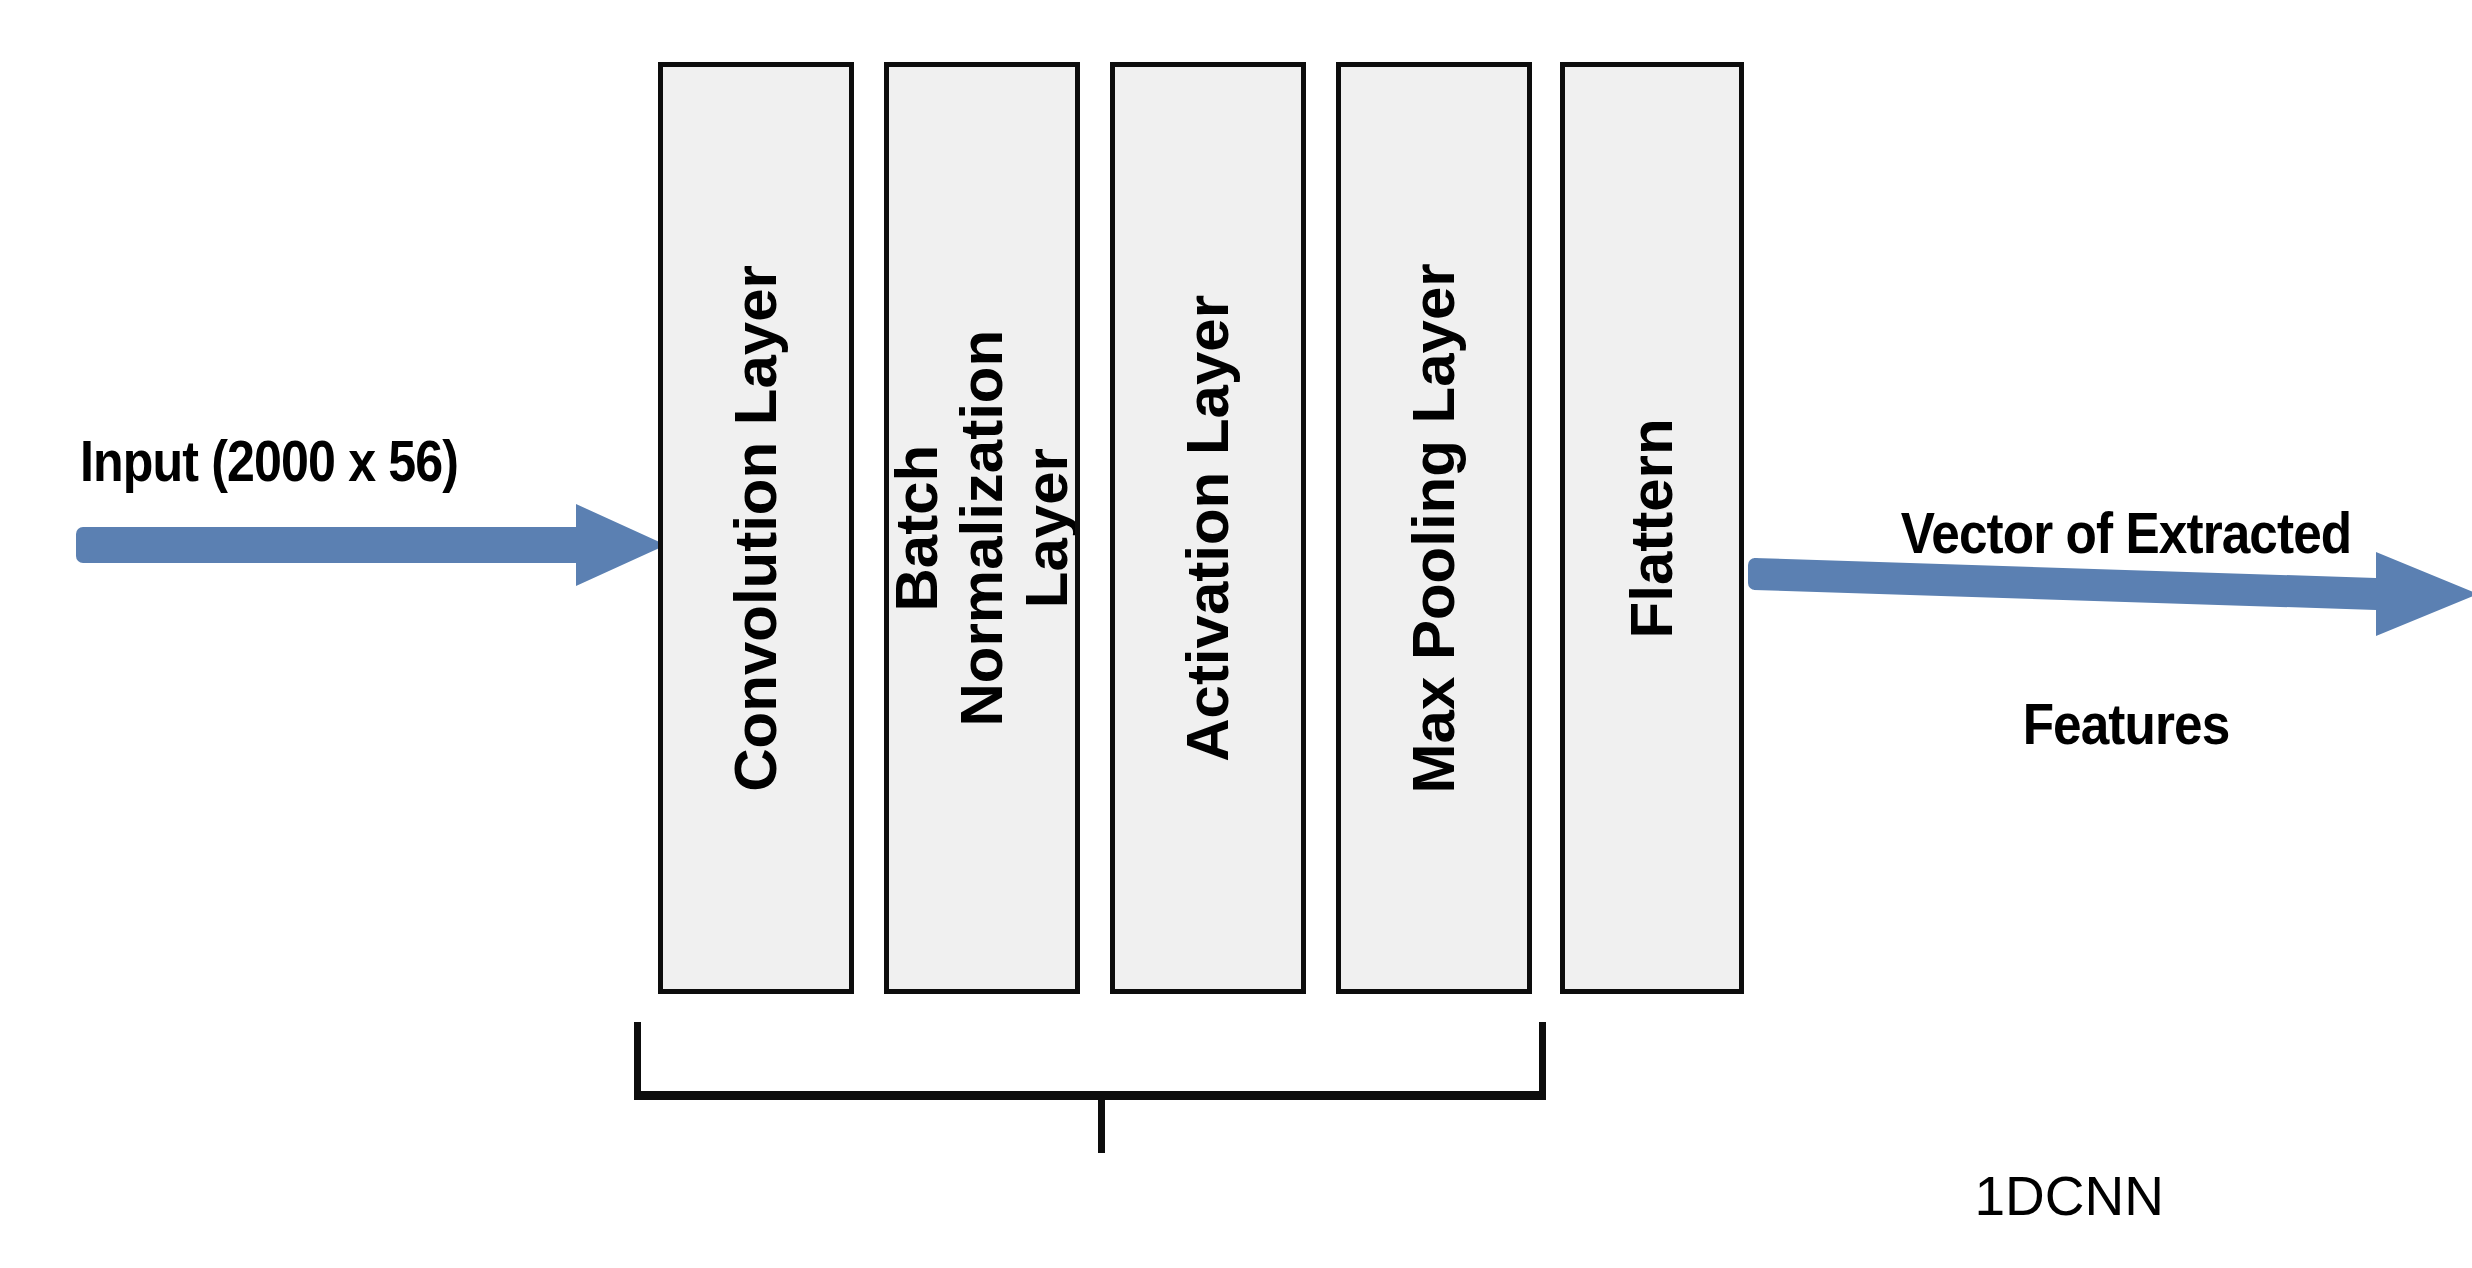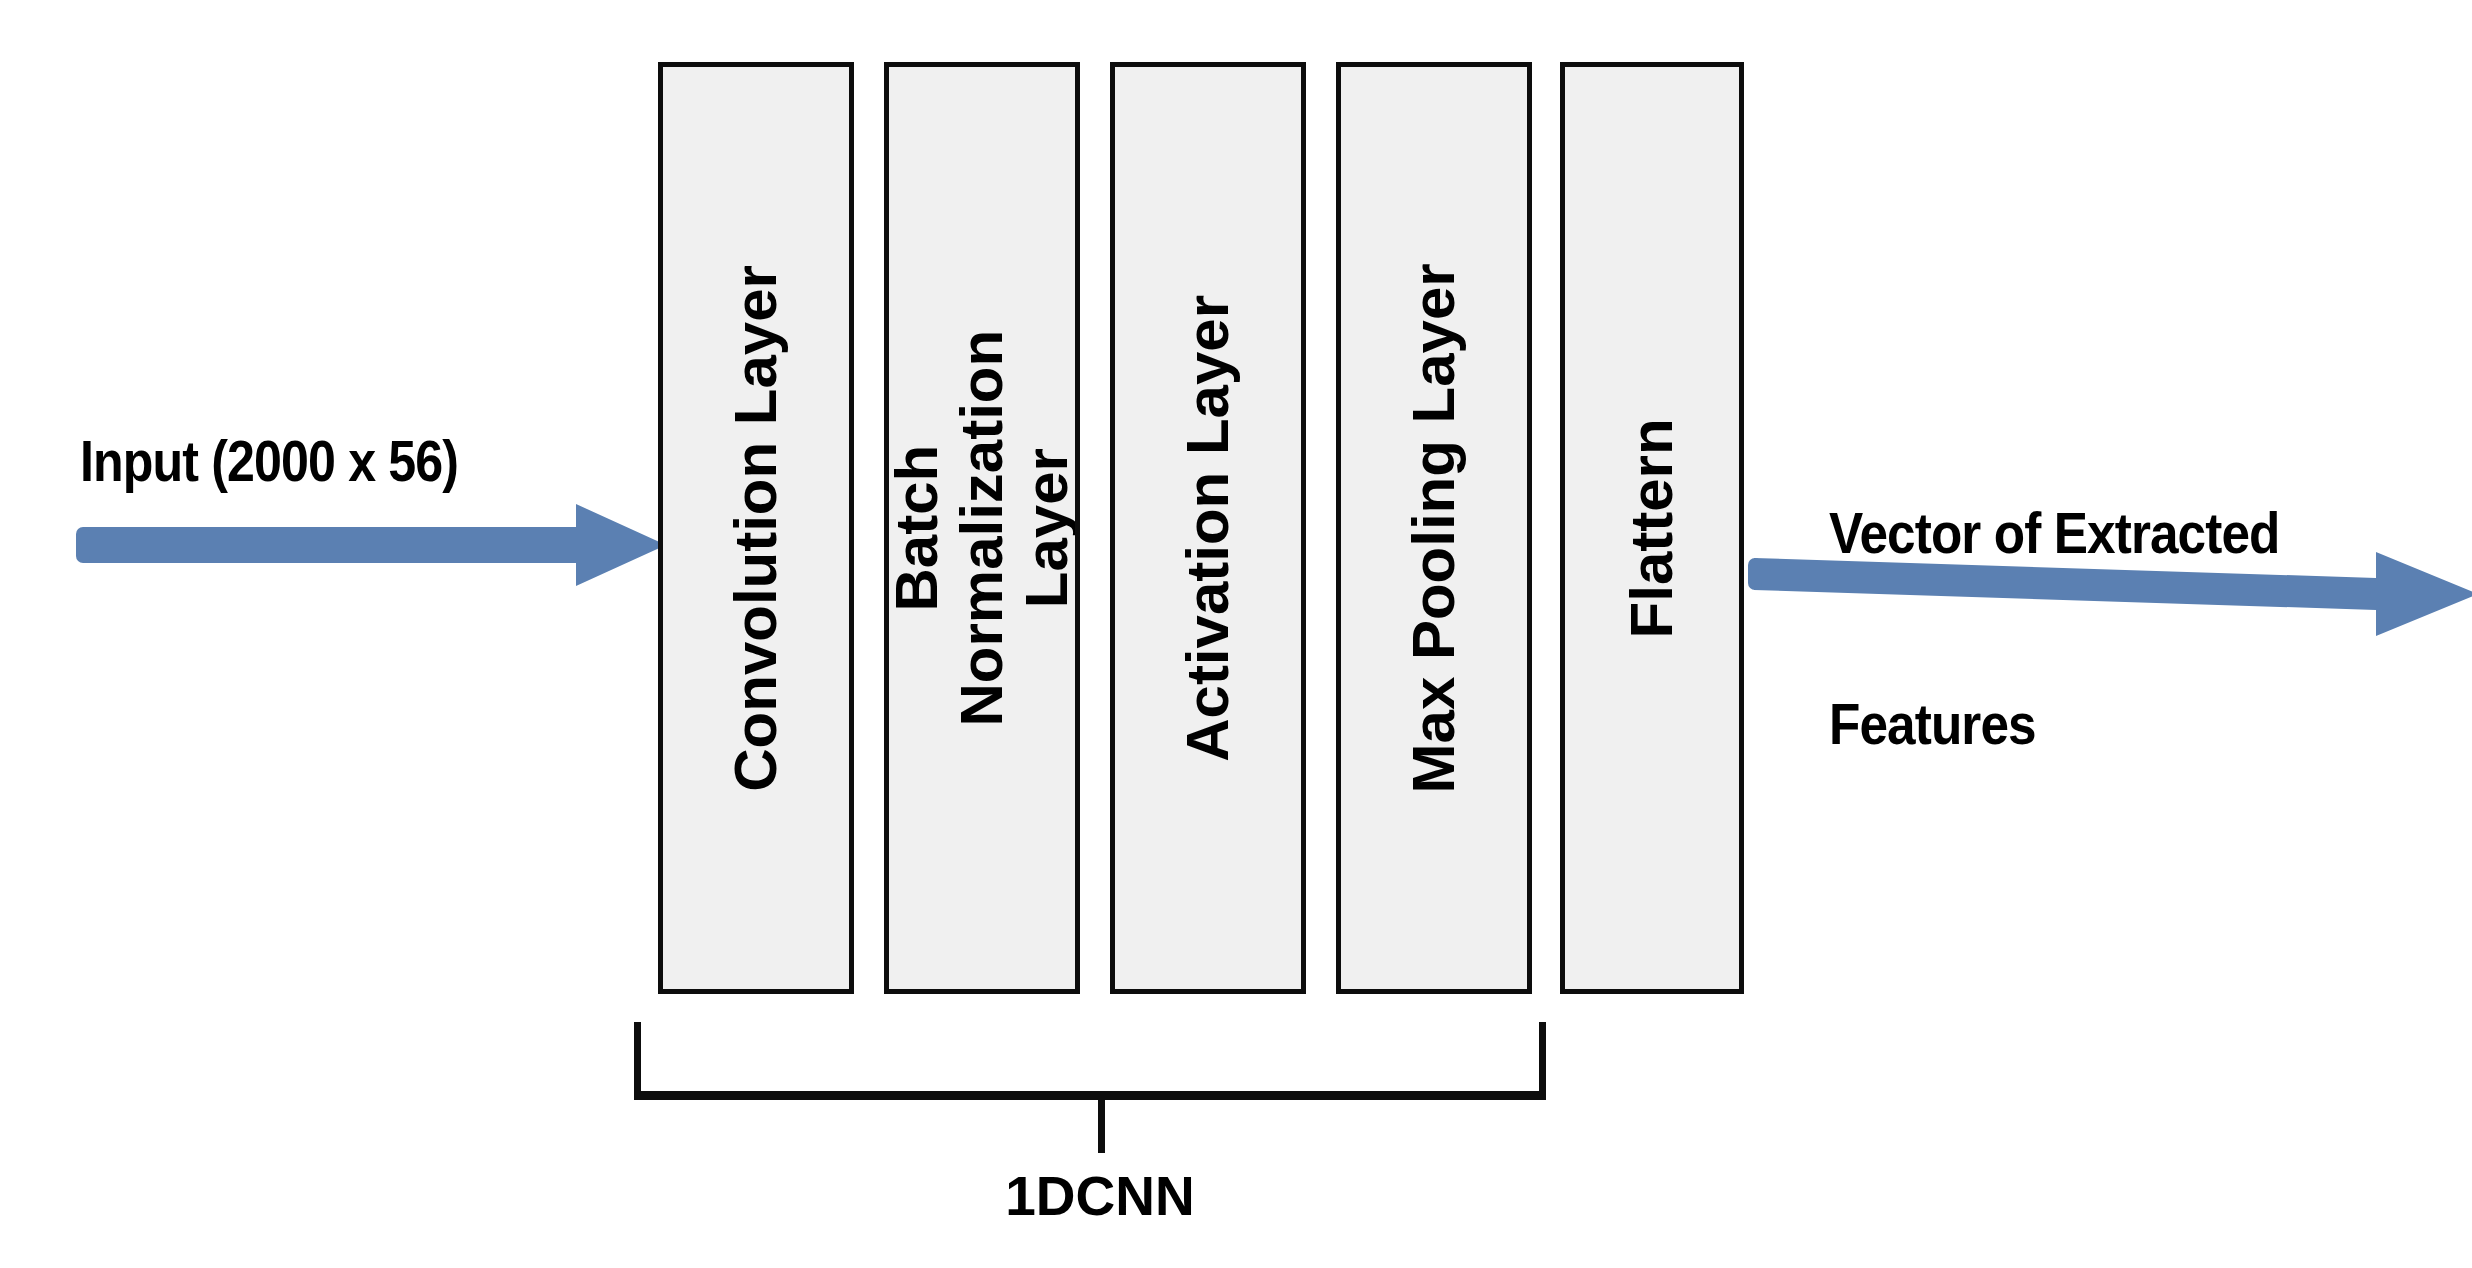--- a/index.html
+++ b/index.html
@@ -38,34 +38,34 @@
     font-size: 57px;
     letter-spacing: -1px;
     transform: scaleX(0.88);
     transform-origin: left top;
   }
 
   #output-label {
     left: 1760px;
     top: 374px;
     width: 660px;
-    text-align: left;
+    text-align: center;
     font-size: 57px;
     letter-spacing: -1px;
     line-height: 1.12;
   }
   #output-label span { display: block; transform: scaleX(0.9); }
 
   #group-label {
     left: 0px;
     top: 1168px;
     width: 2128px;
-    text-align: center;
+    text-align: right;
     font-size: 55px;
-    font-weight: bold;
+    font-weight: normal;
     letter-spacing: 0px;
   }
 
   
   .layer-box {
     position: absolute;
     background: #F0F0F0;
     border: 5px solid #0d0d0d;
     box-sizing: border-box;
     display: flex;

